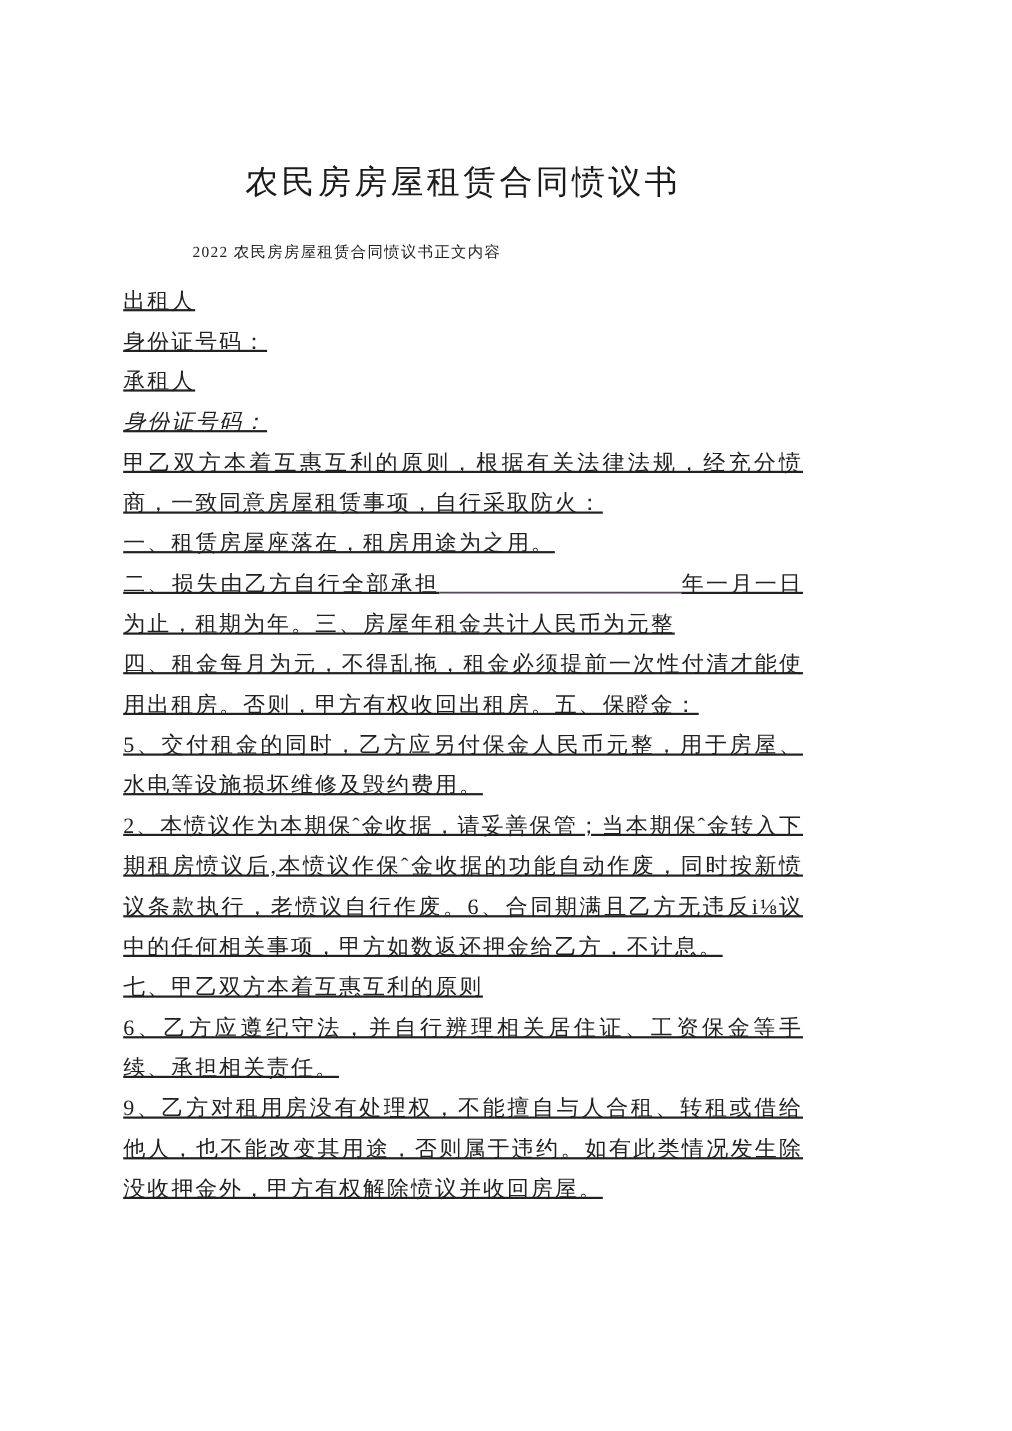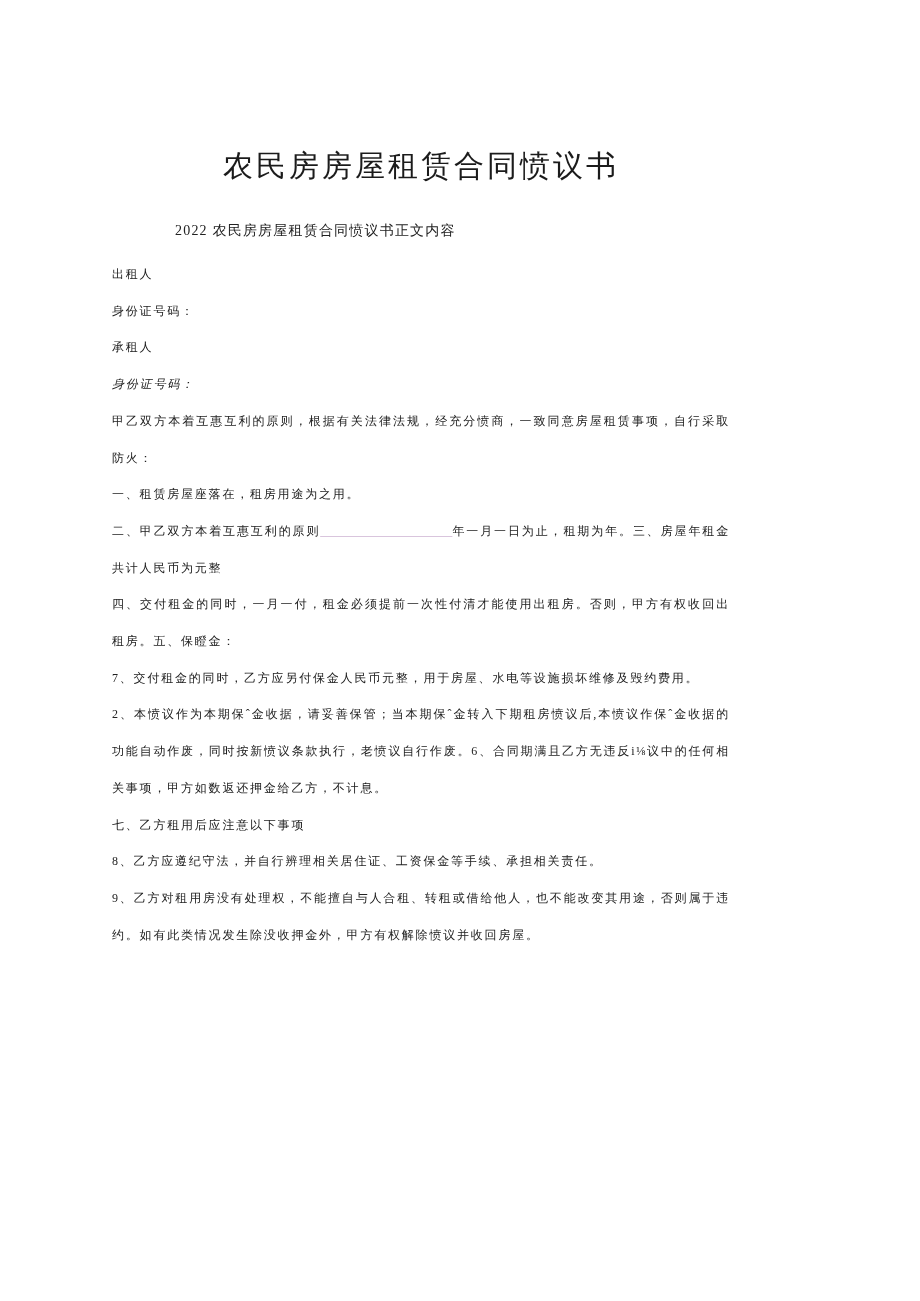--- a/index.html
+++ b/index.html
@@ -29,26 +29,27 @@
     color: #1b1b1b;
   }
   .doc-subtitle {
     font-size: 14px;
     line-height: 37px;
     letter-spacing: 1.2px;
     margin: 0 0 7px 0;
     padding-left: 63px;
   }
   .para {
-    font-size: 12px;
+    font-size: 20px;
     line-height: 36.7px;
     letter-spacing: 1.8px;
     margin: 0;
     text-align: justify;
     text-justify: inter-character;
+    text-decoration: underline;
   }
   .italic {
     font-style: italic;
   }
   .blank {
     letter-spacing: 0;
     color: #c7aacd;
   }
 </style>
 </head>
@@ -66,30 +67,30 @@
     <p class="para">身份证号码：</p>
 
     <p class="para">承租人</p>
 
     <p class="para italic">身份证号码：</p>
 
     <p class="para">甲乙双方本着互惠互利的原则，根据有关法律法规，经充分愤商，一致同意房屋租赁事项，自行采取防火：</p>
 
     <p class="para">一、租赁房屋座落在，租房用途为之用。</p>
 
-    <p class="para"><span>二、甲乙双方本着互惠互利的原则</span><span class="blank">______________________</span><span>年一月一日为止，租期为年。三、房屋年租金共计人民币为元整</span></p>
+    <p class="para"><span>二、损失由乙方自行全部承担</span><span class="blank">______________________</span><span>年一月一日为止，租期为年。三、房屋年租金共计人民币为元整</span></p>
 
-    <p class="para">四、交付租金的同时，一月一付，租金必须提前一次性付清才能使用出租房。否则，甲方有权收回出租房。五、保瞪金：</p>
+    <p class="para">四、租金每月为元，不得乱拖，租金必须提前一次性付清才能使用出租房。否则，甲方有权收回出租房。五、保瞪金：</p>
 
-    <p class="para">7、交付租金的同时，乙方应另付保金人民币元整，用于房屋、水电等设施损坏维修及毁约费用。</p>
+    <p class="para">5、交付租金的同时，乙方应另付保金人民币元整，用于房屋、水电等设施损坏维修及毁约费用。</p>
 
     <p class="para">2、本愤议作为本期保ˆ金收据，请妥善保管；当本期保ˆ金转入下期租房愤议后,本愤议作保ˆ金收据的功能自动作废，同时按新愤议条款执行，老愤议自行作废。6、合同期满且乙方无违反i⅛议中的任何相关事项，甲方如数返还押金给乙方，不计息。</p>
 
 
-    <p class="para">七、乙方租用后应注意以下事项</p>
+    <p class="para">七、甲乙双方本着互惠互利的原则</p>
 
-    <p class="para">8、乙方应遵纪守法，并自行辨理相关居住证、工资保金等手续、承担相关责任。</p>
+    <p class="para">6、乙方应遵纪守法，并自行辨理相关居住证、工资保金等手续、承担相关责任。</p>
 
 
     <p class="para">9、乙方对租用房没有处理权，不能擅自与人合租、转租或借给他人，也不能改变其用途，否则属于违约。如有此类情况发生除没收押金外，甲方有权解除愤议并收回房屋。</p>
 
   </div>
 </div>
 
 </body></html>

